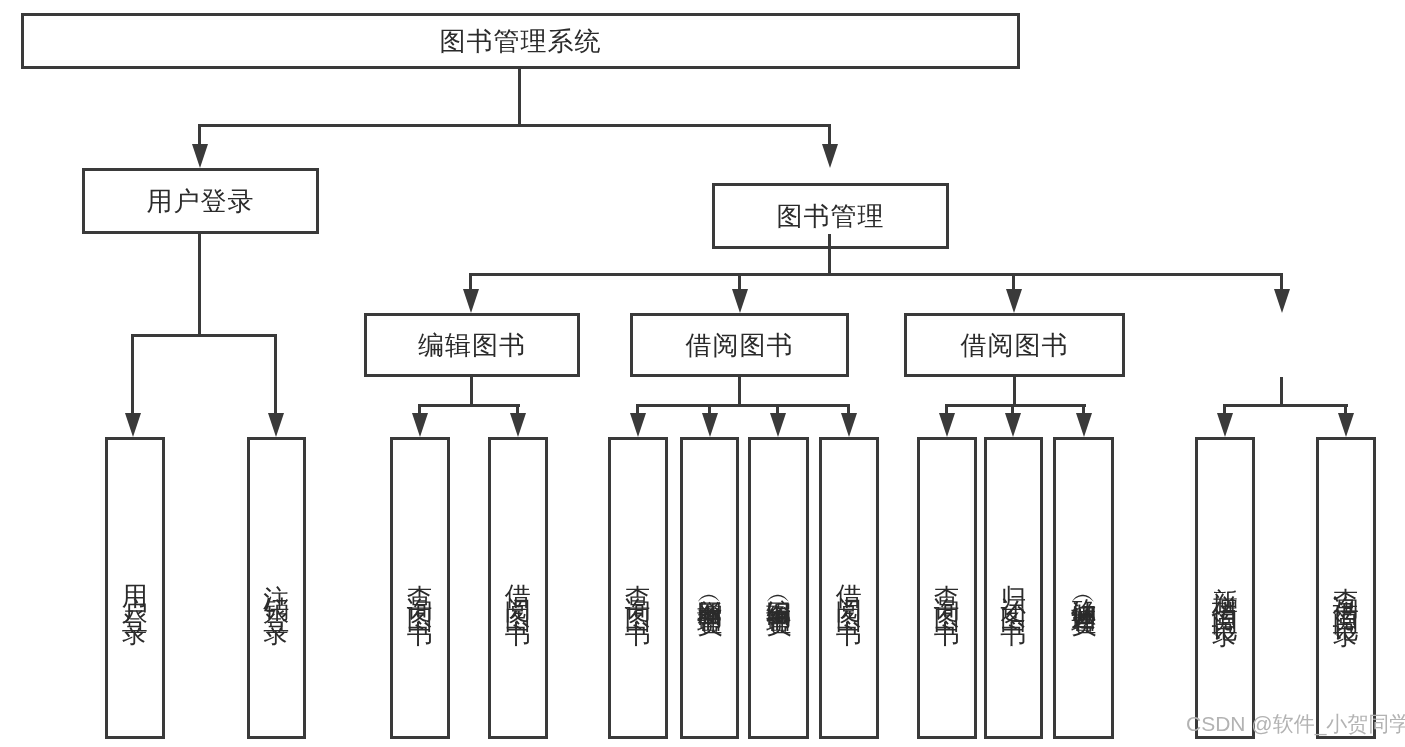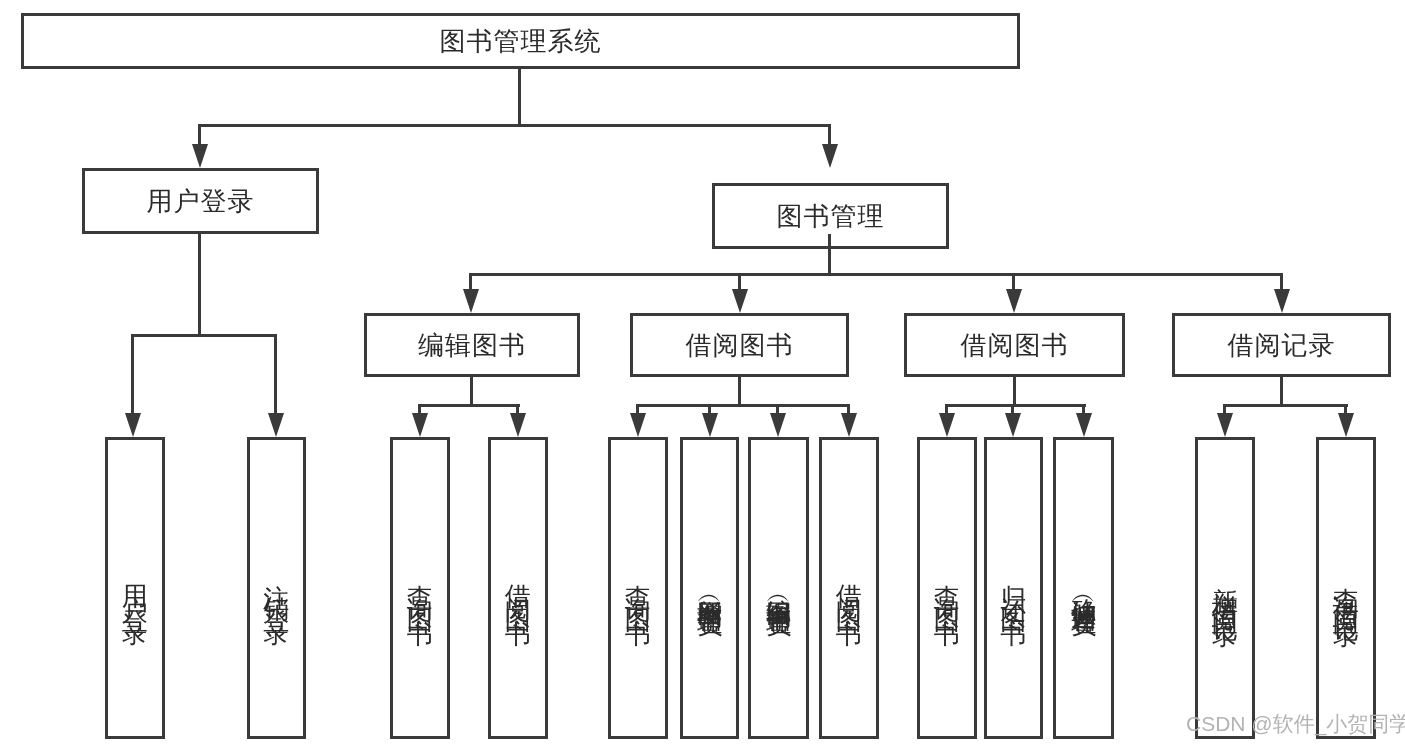--- a/index.html
+++ b/index.html
@@ -47,23 +47,20 @@
   </div>
 
   <div class="box hbox" style="left:364px;top:313px;width:216px;height:64px;">
     <span>编辑图书</span>
   </div>
   <div class="box hbox" style="left:630px;top:313px;width:219px;height:64px;">
     <span>借阅图书</span>
   </div>
   <div class="box hbox" style="left:904px;top:313px;width:221px;height:64px;">
     <span>借阅图书</span>
-  </div>
-  <div class="box hbox" style="left:1172px;top:313px;width:219px;height:64px;">
-    <span>借阅记录</span>
   </div>
 
   <div class="box leaf" style="left:105px;top:437px;width:60px;height:302px;">
     <span>用户登录</span>
   </div>
   <div class="box leaf" style="left:247px;top:437px;width:59px;height:302px;">
     <span>注销登录</span>
   </div>
 
   <div class="box leaf" style="left:390px;top:437px;width:60px;height:302px;">

